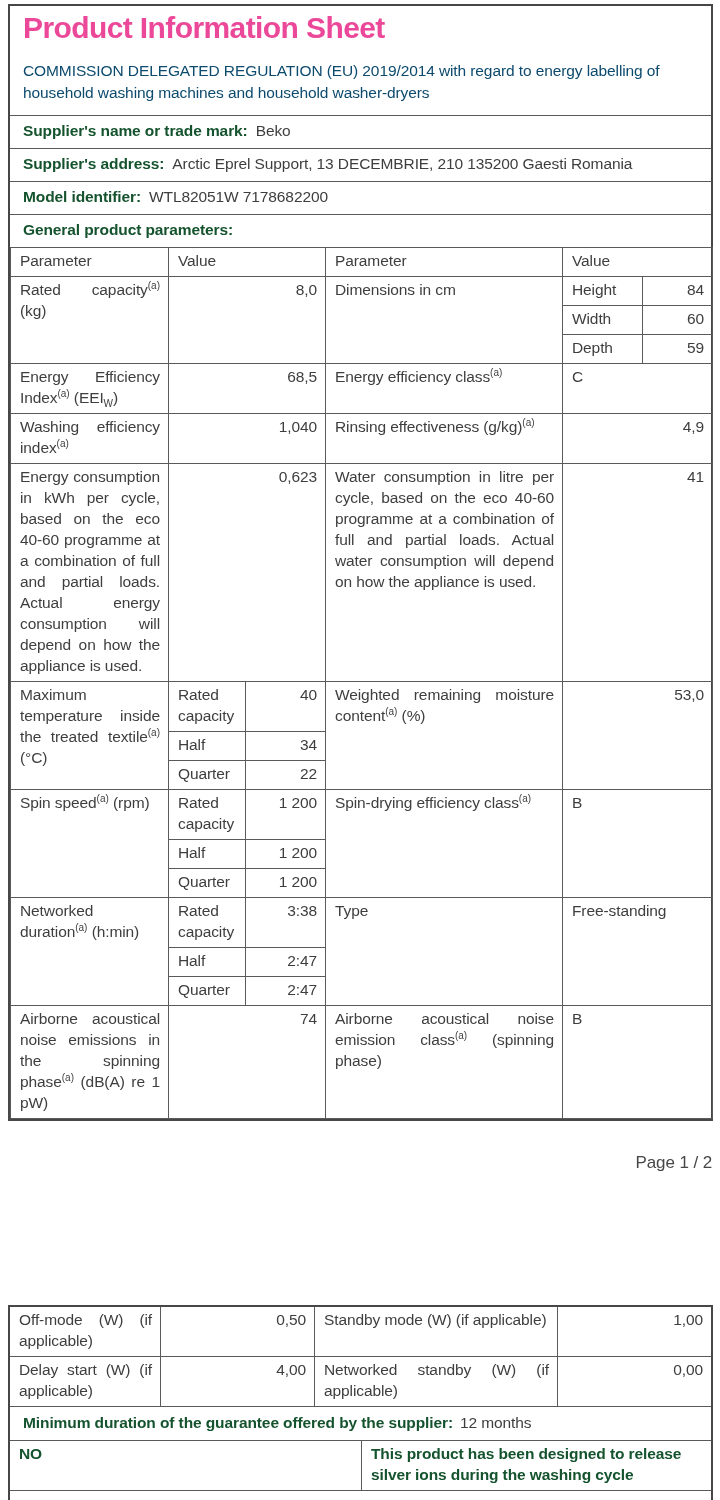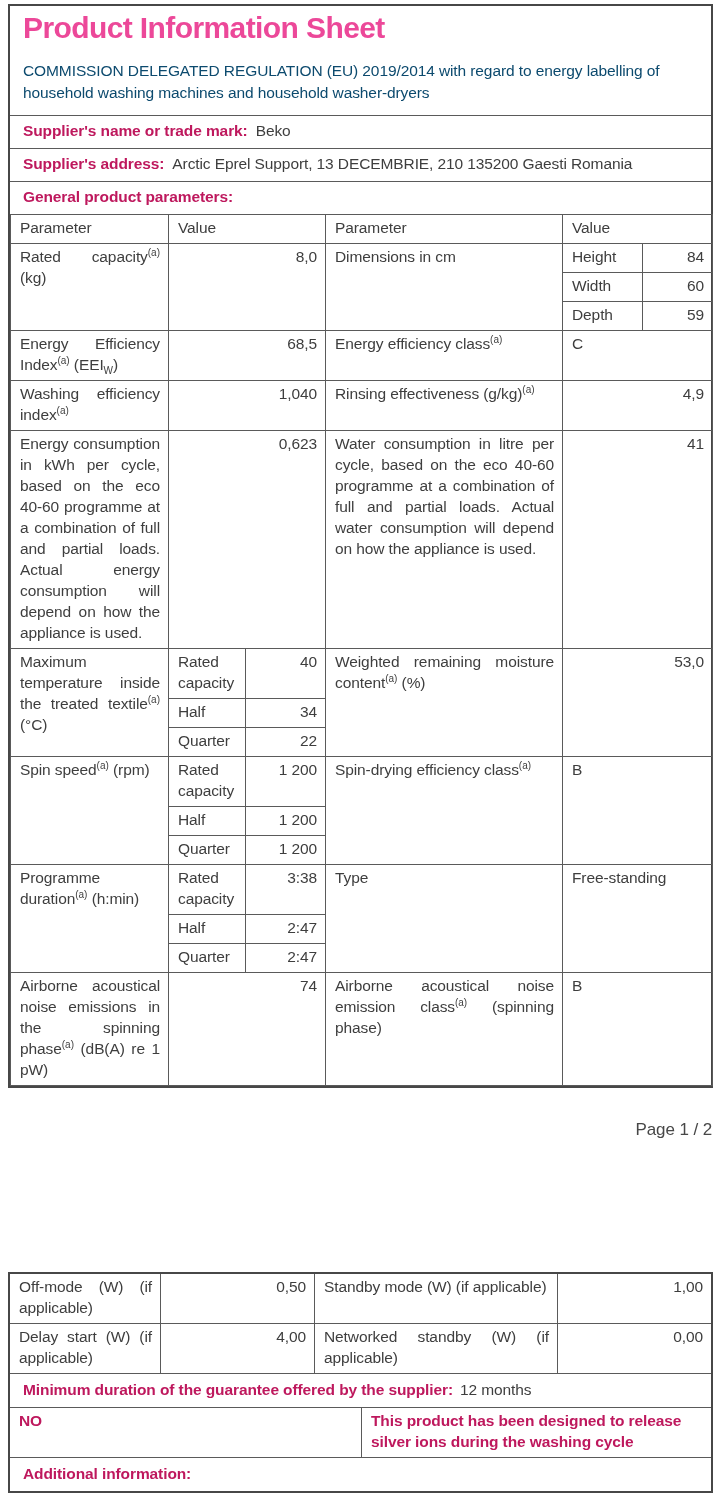--- a/index.html
+++ b/index.html
@@ -11,21 +11,21 @@
   }
   .sheet { padding:4px 7px 0 8px; }
 
   
   .box1 { border:2px solid #474747; }
   .titlesec { padding:5px 13px 11px; }
   h1.title { margin:0 0 15px; font-size:30px; font-weight:bold; color:#ec4899; letter-spacing:-0.6px; }
   .reg { margin:0; line-height:22px; color:#0c4a6e; }
 
   .kv { border-top:1px solid #5a5a5a; padding:6px 13px 8px; }
-  .lab { font-weight:bold; color:#be185d; }
+  .lab { font-weight:bold; color:#14532d; }
   .kv .val { margin-left:8px; }
 
   table.t1 { width:100%; border-collapse:collapse; table-layout:fixed; }
   .t1 td { border:1px solid #5a5a5a; padding:2px 8px 5px 9px; vertical-align:top; line-height:21px;margin-left:43px; }
   .t1 tr.hd td { height:26px; }
   .num { text-align:right; }
   .just { text-align:justify; }
   sup { font-size:10px; line-height:0; letter-spacing:0; }
   sub { font-size:10px; line-height:0; letter-spacing:0; }
 
@@ -55,20 +55,23 @@
     </div>
 
     <div class="kv">
       <span class="lab">Supplier's name or trade mark:</span><span class="val">Beko</span>
     </div>
 
     <div class="kv">
       <span class="lab">Supplier's address:</span><span class="val">Arctic Eprel Support, 13 DECEMBRIE, 210 135200 Gaesti Romania</span>
     </div>
 
+    <div class="kv">
+      <span class="lab">Model identifier:</span><span class="val">WTL82051W 7178682200</span>
+    </div>
 
     <div class="kv">
       <span class="lab">General product parameters:</span>
     </div>
 
     <table class="t1">
       <colgroup>
         <col style="width:158px">
           <col style="width:77px">
           <col style="width:80px">
@@ -148,21 +151,21 @@
       <tr>
         <td style="height:23px">Half</td>
         <td class="num">1 200</td>
       </tr>
       <tr>
         <td style="height:23px">Quarter</td>
         <td class="num">1 200</td>
       </tr>
 
       <tr>
-        <td rowspan="3" class="just"><span>Programme duration</span><sup>(a)</sup><span> (h:min)</span></td>
+        <td rowspan="3" class="just"><span>Networked duration</span><sup>(a)</sup><span> (h:min)</span></td>
         <td>Rated capacity</td>
         <td class="num">3:38</td>
         <td rowspan="3" class="just">Type</td>
         <td rowspan="3" colspan="2">Free-standing</td>
       </tr>
       <tr>
         <td style="height:23px">Half</td>
         <td class="num">2:47</td>
       </tr>
       <tr>

